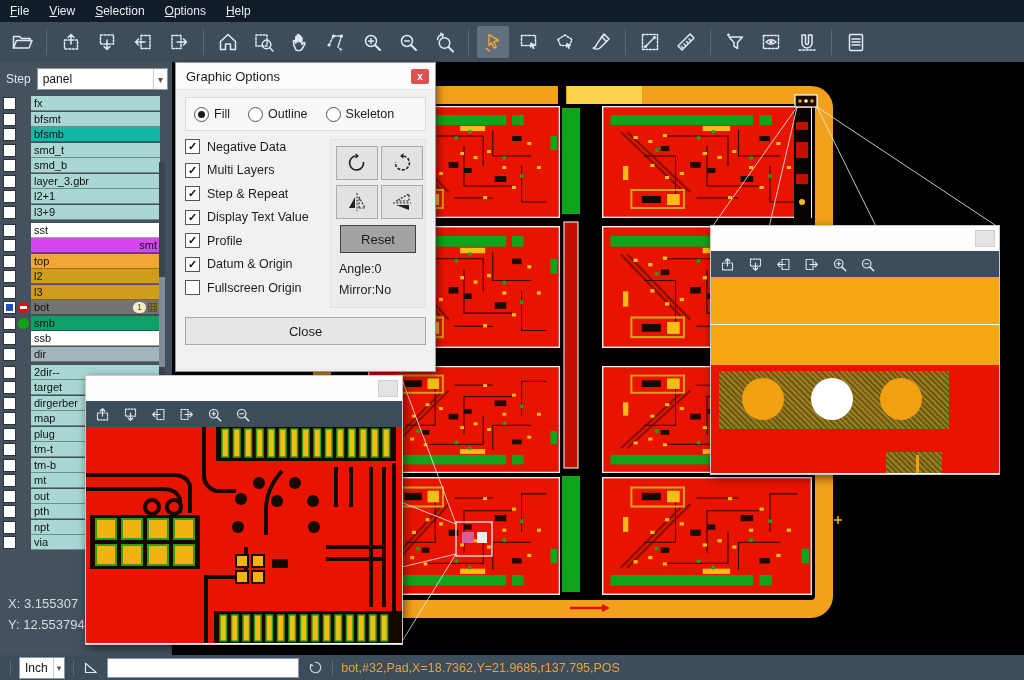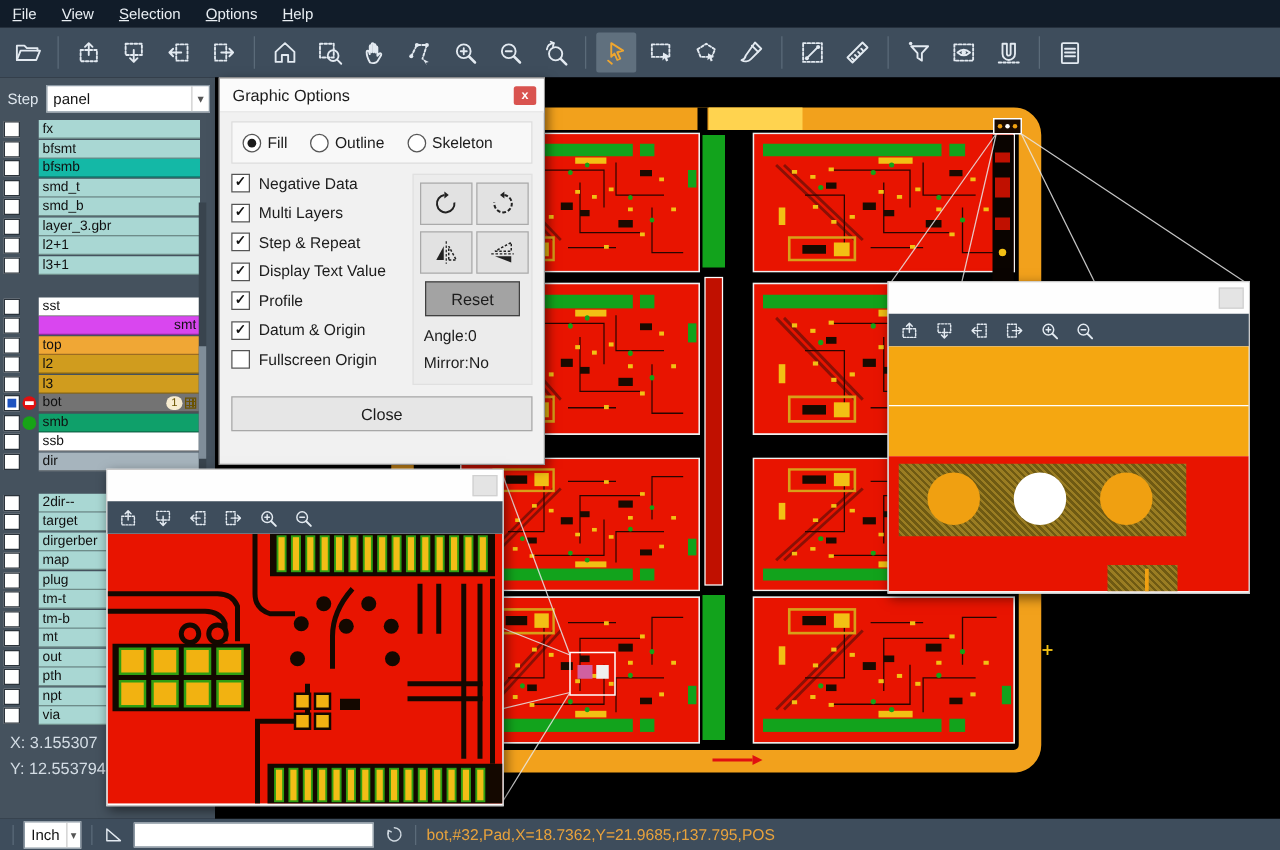--- a/index.html
+++ b/index.html
@@ -19,38 +19,38 @@
   .ic{width:22px;height:22px;display:block;}
   .ic-s{width:17px;height:17px;display:block;}
   svg.stroke{stroke:#e3eaf1;fill:none;stroke-width:1.5;stroke-linecap:round;stroke-linejoin:round;}
   
   .sidebar{position:absolute;left:0;top:62px;width:172px;height:593px;background:#45525e;}
   .step-row{display:flex;align-items:center;padding:6px 4px 6px 6px;gap:6px;}
   .step-label{color:#dfe7ee;font-size:12px;}
   .step-select{flex:1;background:#fff;border:1px solid #8b98a3;height:20px;display:flex;align-items:center;
                font-size:12px;color:#111;padding-left:5px;justify-content:space-between;}
   .step-chev{color:#555;font-size:10px;padding:0 4px;border-left:1px solid #ccc;height:100%;display:flex;align-items:center;}
-  .layer-group{display:flex;flex-direction:column;row-gap:0.5px;margin-bottom:18px;}
+  .layer-group{display:flex;flex-direction:column;row-gap:0.5px;margin-bottom:3px;}
   .layer-row{display:flex;align-items:center;height:15px;}
   .cb{width:11px;height:11px;background:#fff;border:1px solid #2b333b;margin:0 2px 0 3px;flex:none;display:flex;}
   .cb i{width:7px;height:7px;margin:auto;display:block;}
   .ind{width:11px;height:11px;border-radius:50%;margin-right:2px;flex:none;display:flex;align-items:center;justify-content:center;}
   .ind i{width:7px;height:3px;display:block;}
   .lab{flex:1;height:15px;display:flex;align-items:center;font-size:11px;color:#101010;
        padding:0 3px;border-bottom:1px solid rgba(0,0,0,.35);margin-right:12px;gap:2px;box-sizing:border-box;}
   .lab-text{flex:1;white-space:nowrap;overflow:hidden;}
   .badge{min-width:11px;height:11px;border-radius:6px;background:#f7ecd0;color:#6a5200;font-size:9px;
          display:flex;align-items:center;justify-content:center;padding:0 1px;}
   .badge:empty{display:none;}
   .gridico{width:9px;height:9px;border:1px solid #6a5200;box-sizing:border-box;display:none;background:
      linear-gradient(to right,transparent 2px,#6a5200 2px 3px,transparent 3px 5px,#6a5200 5px 6px,transparent 6px),
      linear-gradient(to bottom,transparent 2px,#6a5200 2px 3px,transparent 3px 5px,#6a5200 5px 6px,transparent 6px);}
   .vscroll{position:absolute;left:159px;top:100px;width:6px;height:445px;background:#39444e;}
   .vscroll i{display:block;width:6px;height:90px;margin-top:115px;background:#7f8d99;}
-  .coords{position:absolute;left:8px;bottom:30px;color:#d4dde5;font-size:13px;line-height:21px;}
+  .coords{position:absolute;left:8px;bottom:20px;color:#d4dde5;font-size:13px;line-height:21px;}
   
   .canvas{position:absolute;left:172px;top:62px;width:852px;height:593px;background:#000;}
   
   .dialog{position:absolute;left:175px;top:62px;width:261px;height:310px;background:#f1f1f1;
           border:1px solid #9a9a9a;box-shadow:2px 3px 8px rgba(0,0,0,.5);box-sizing:border-box;font-size:13px;color:#1c1c1c;}
   .dlg-title{height:26px;background:#fbfbfb;border-bottom:1px solid #e3e3e3;display:flex;align-items:center;
              padding:0 6px 0 10px;justify-content:space-between;}
   .dlg-close{width:18px;height:15px;background:#d9534f;color:#fff;font-size:10px;font-weight:bold;
              display:flex;align-items:center;justify-content:center;border-radius:2px;}
   .dlg-body{padding:7px 9px 0 9px;}
@@ -585,21 +585,21 @@
       </div>
 
       <div class="layer-row">
         <span class="cb">
           <i></i>
         </span>
         <span class="ind">
           <i></i>
         </span>
         <span class="lab" style="background: rgb(169, 215, 211);">
-          <span class="lab-text">l3+1</span>
+          <span class="lab-text">l3+9</span>
 
         </span>
       </div>
     </div>
   <div class="layer-group">
 
       <div class="layer-row">
         <span class="cb">
           <i></i>
         </span>

